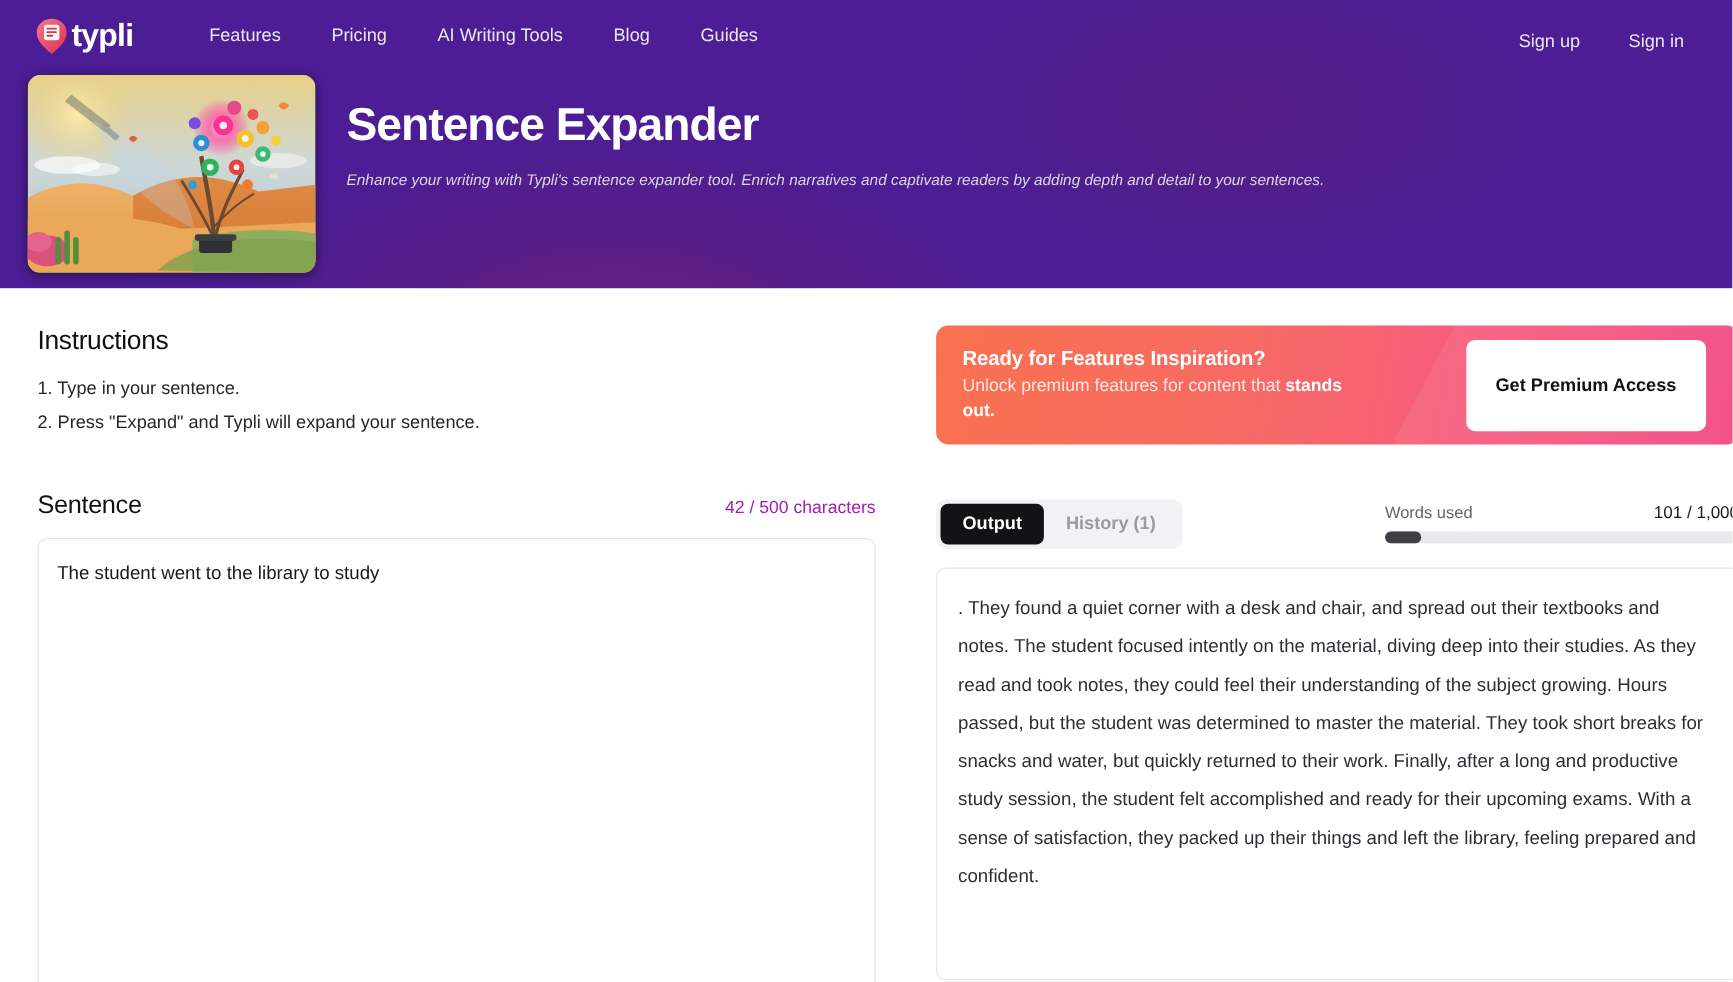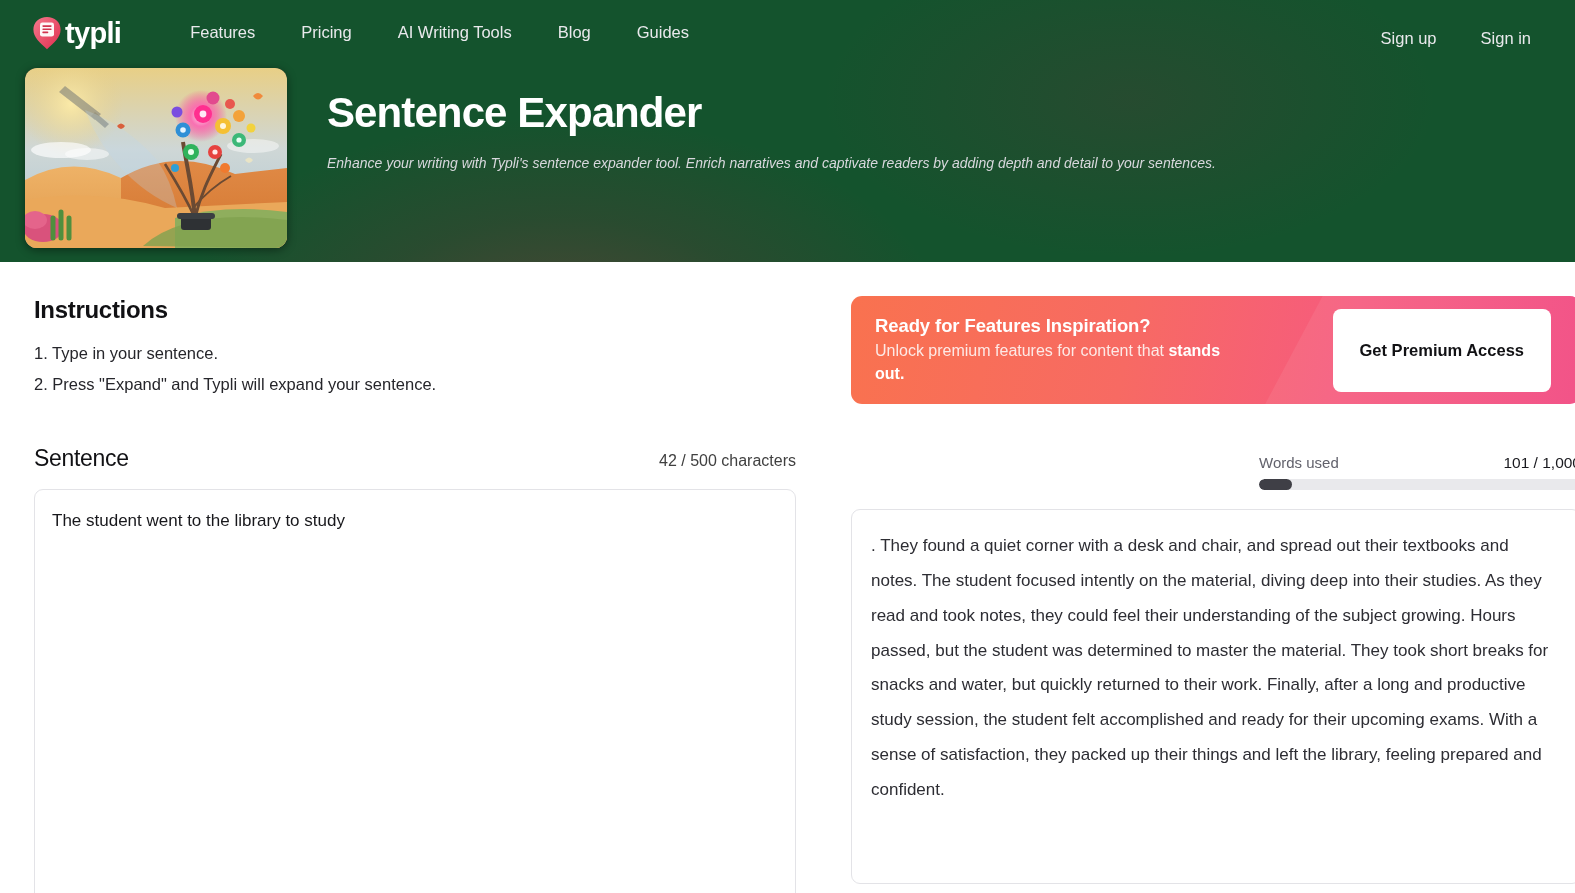--- a/index.html
+++ b/index.html
@@ -12,21 +12,21 @@
     background: #ffffff;
     font-family: "Liberation Sans", sans-serif;
     -webkit-font-smoothing: antialiased;
   }
 
   
   .hero-wrap {
     position: relative;
     width: 1575px;
     height: 262px;
-    background: #14532d;
+    background: #4c1d95;
     overflow: hidden;
   }
   .hero-glow {
     position: absolute;
     left: 180px;
     top: 120px;
     width: 760px;
     height: 420px;
     background: radial-gradient(ellipse at center,
                 rgba(190, 45, 70, 0.34) 0%,
@@ -91,21 +91,21 @@
     gap: 16px;
   }
   .nav-right .nav-link { padding: 8px 14px; margin-top: 12px; }
 
   
   .hero-body {
     position: relative;
     z-index: 5;
     display: flex;
     padding: 4px 30px 0 25px;
-    gap: 40px;
+    gap: 28px;
   }
   .hero-thumb {
     flex: 0 0 auto;
     width: 262px;
     height: 180px;
     border-radius: 12px;
     overflow: hidden;
     background: #2a2320;
     box-shadow: 0 2px 10px rgba(0,0,0,0.45);
   }
@@ -133,21 +133,21 @@
     padding: 34px 33px 0 34px;
     gap: 55px;
     height: 631px;
   }
   .col-left  { width: 762px; flex: 0 0 auto; }
   .col-right { width: 730px; flex: 0 0 auto; }
 
   
   .instr-title {
     font-size: 24px;
-    font-weight: bold;
+    font-weight: normal;
     color: #111114;
     letter-spacing: -0.3px;
     margin-bottom: 14px;
   }
   .instr-line {
     font-size: 16.5px;
     color: #26262b;
     line-height: 1.85;
   }
 
@@ -213,21 +213,21 @@
   }
   .sent-label {
     font-size: 23px;
     font-weight: normal;
     color: #111114;
     letter-spacing: -0.3px;
   }
   .sent-count {
     margin-left: auto;
     font-size: 16px;
-    color: #404040;
+    color: #a21caf;
     text-align: right;
   }
   .sent-box {
     width: 100%;
     height: 420px;
     border: 1px solid #e3e3e7;
     border-radius: 9px;
     background: #ffffff;
     padding: 18px 17px;
     font-family: "Liberation Sans", sans-serif;
@@ -458,20 +458,24 @@
 
     <div class="promo">
       <div class="promo-texts">
         <div class="promo-h">Ready for Features Inspiration?</div>
         <div class="promo-p"><span>Unlock premium features for content that </span><b>stands out.</b></div>
       </div>
       <button class="promo-btn">Get Premium Access</button>
     </div>
 
     <div class="out-head">
+      <div class="tabs">
+        <button class="tab active">Output</button>
+        <button class="tab">History (1)</button>
+      </div>
 
       <div class="words">
         <div class="words-row">
           <span class="words-label">Words used</span>
           <span class="words-value">101 / 1,000</span>
         </div>
         <div class="words-track">
           <div class="words-fill" id="words-fill" style="width: 10.1%;"></div>
         </div>
       </div>

